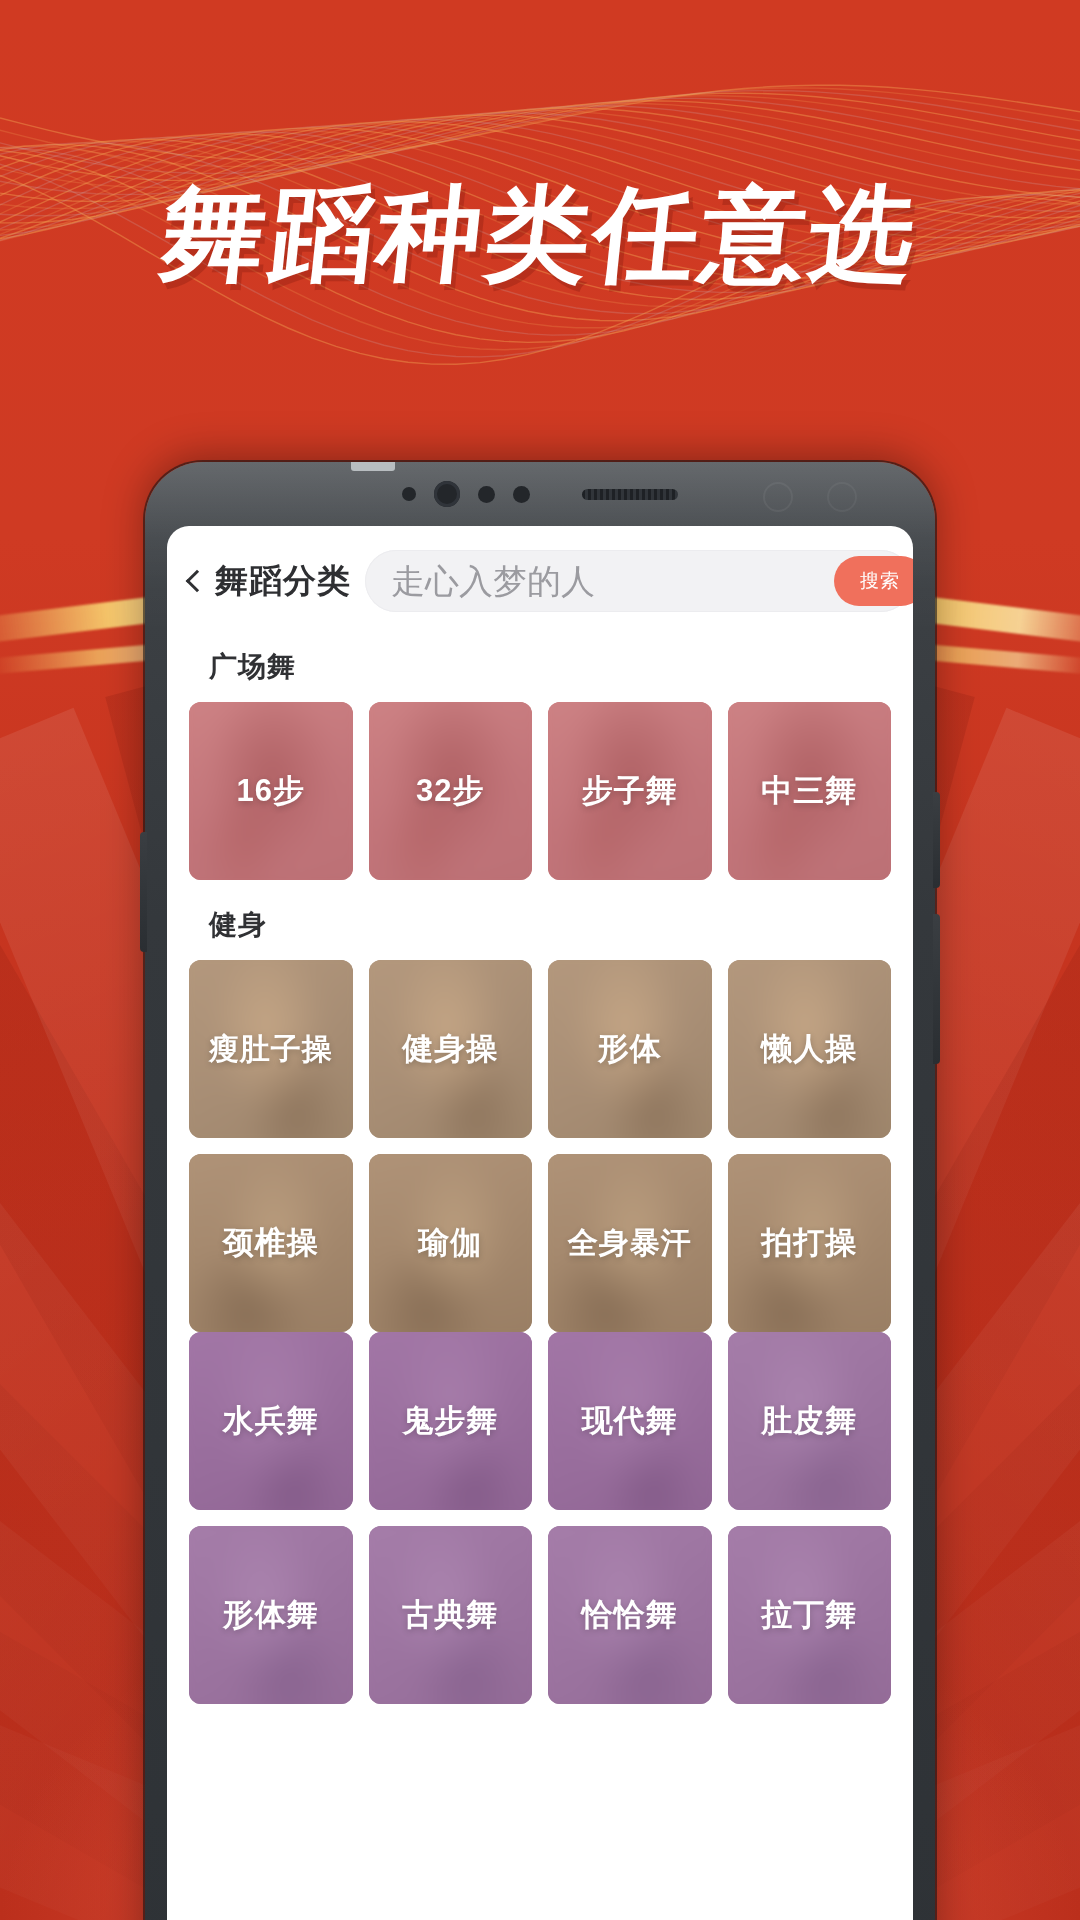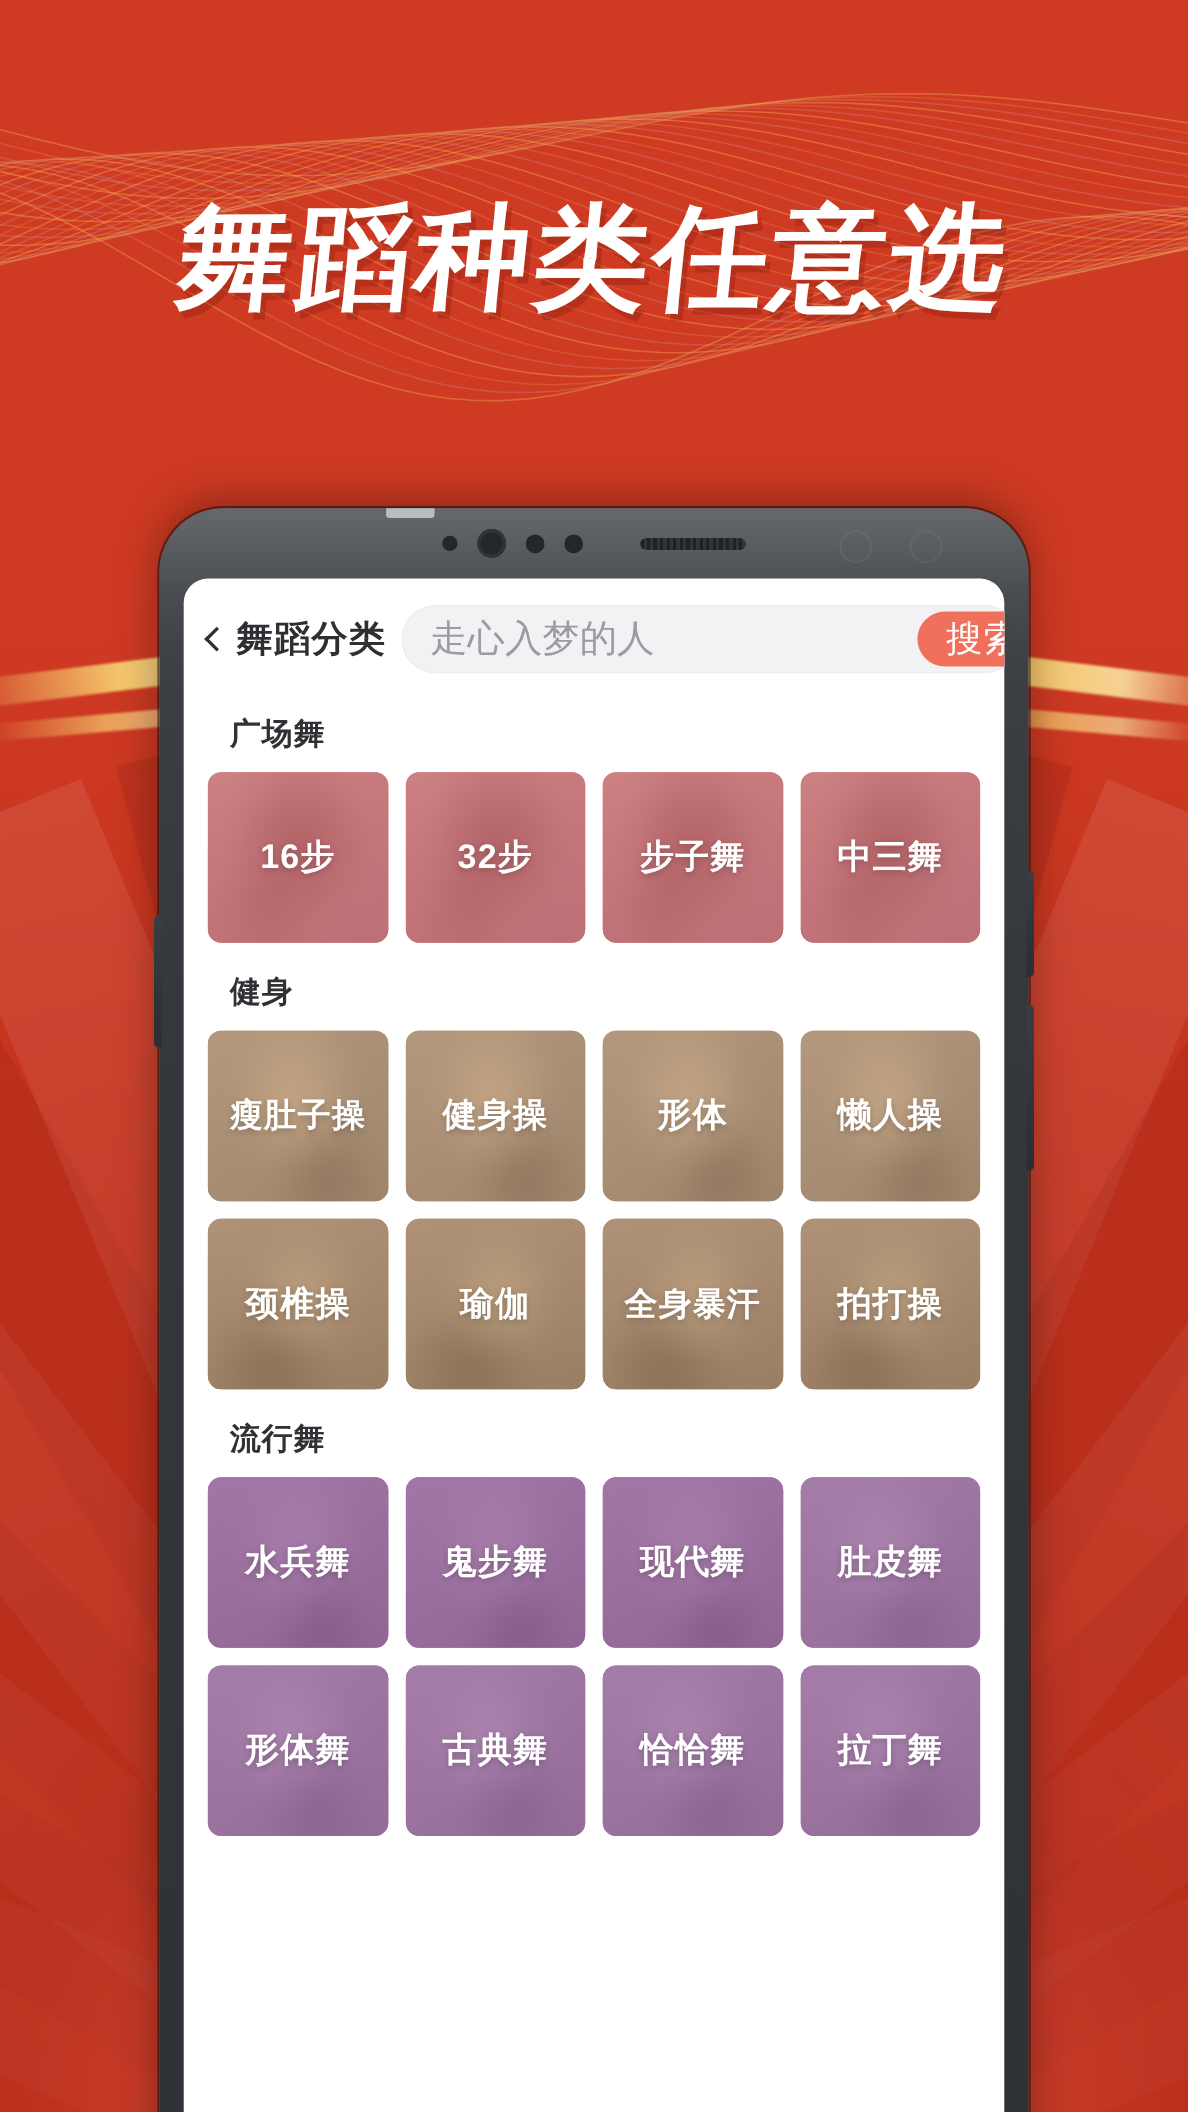--- a/index.html
+++ b/index.html
@@ -135,36 +135,36 @@
   }
   .search-input {
     flex: 1; border: none; outline: none; background: transparent;
     font-size: 34px; color: #8d8d92;
     font-family: "Liberation Sans", "DejaVu Sans", sans-serif;
   }
   .search-input::placeholder { color: #9b9ba0; }
   .search-btn {
     flex: 0 0 auto; height: 50px; padding: 0 26px;
     background: #f0705c; color: #fff; border: none; border-radius: 26px;
-    font-size: 33px; font-weight: 500; cursor: pointer; letter-spacing: 1px;
+    font-size: 19px; font-weight: 500; cursor: pointer; letter-spacing: 1px;
     font-family: Liberation Mono, monospace;
   }
 
   
   .content { padding: 0 22px; }
   .section-title {
     font-size: 28px; font-weight: 700; color: #303134;
     margin: 26px 0 16px 20px; letter-spacing: 1px;
   }
   .grid {
     display: grid; grid-template-columns: repeat(4, 1fr);
     gap: 16px;
   }
   .tile {
-    position: relative; height: 155px; border-radius: 12px;
+    position: relative; height: 178px; border-radius: 12px;
     overflow: hidden; cursor: pointer;
     display: flex; align-items: center; justify-content: center;
   }
   .tile-photo { position: absolute; inset: 0; filter: blur(9px); transform: scale(1.25); }
   .tile-label {
     position: relative; z-index: 2;
     color: #ffffff; font-size: 31px; font-weight: 700;
     text-align: center; line-height: 1.18; letter-spacing: 1px;
     padding: 0 8px;
     text-shadow: 0 2px 6px rgba(0,0,0,.22);
@@ -347,21 +347,20 @@
           </div>
           <div class="tile tone-tan2">
             <div class="tile-photo"></div>
             <div class="tile-label small">全身暴汗</div>
           </div>
           <div class="tile tone-tan2">
             <div class="tile-photo"></div>
             <div class="tile-label">拍打操</div>
           </div>
         </div>
-        <div class="section-title">流行舞</div>
         <div class="grid">
           <div class="tile tone-purple">
             <div class="tile-photo"></div>
             <div class="tile-label">水兵舞</div>
           </div>
           <div class="tile tone-purple">
             <div class="tile-photo"></div>
             <div class="tile-label">鬼步舞</div>
           </div>
           <div class="tile tone-purple">

